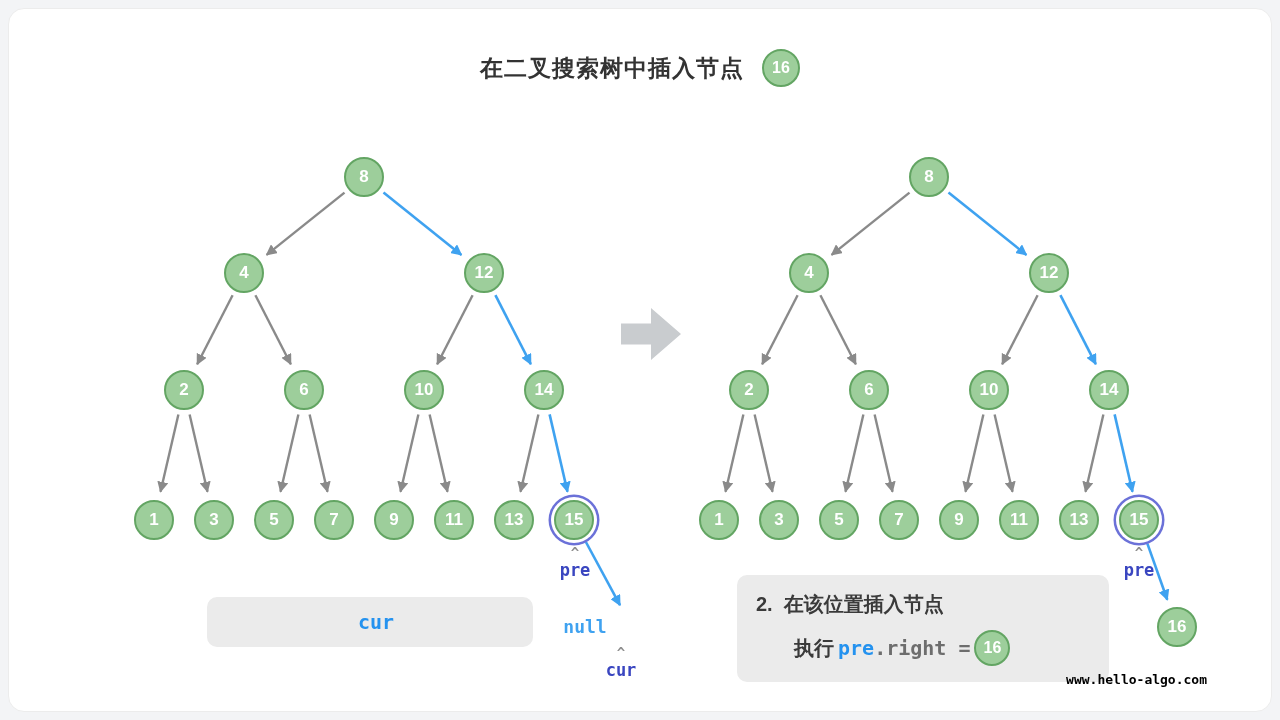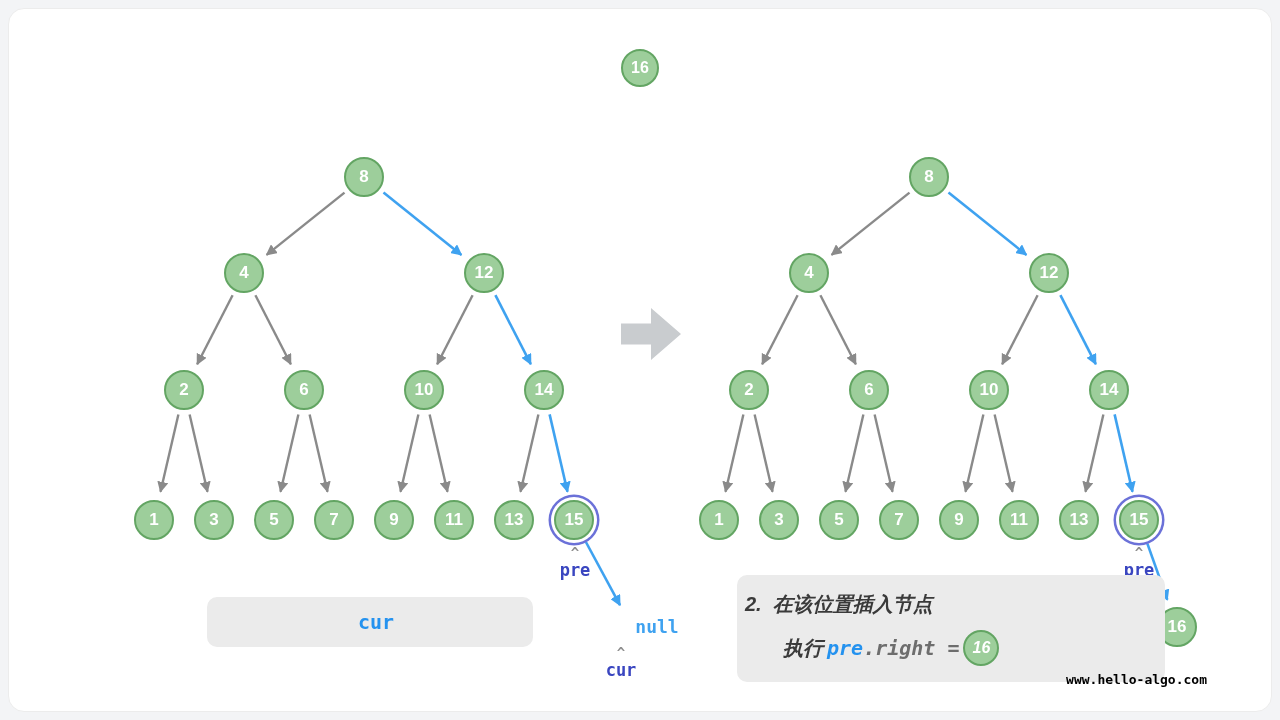--- a/index.html
+++ b/index.html
@@ -34,41 +34,42 @@
               font-family:"DejaVu Sans Mono","Liberation Mono",monospace;
               color:var(--highlight-blue,#3fa2f0);font-size:18px;font-weight:bold;}
 
   .caption{position:absolute;background:#ebebeb;border-radius:10px;color:#3a3a3a;
            font-weight:bold;box-sizing:border-box;}
   .caption span, .caption div{white-space:pre-wrap;}
   .caption1{left:198px;top:588px;width:326px;height:50px;display:flex;align-items:center;
             justify-content:center;font-size:20px;}
   .caption1 code{font-family:"DejaVu Sans Mono","Liberation Mono",monospace;
                  color:var(--code-blue,#2492ef);margin-left:12px;font-size:20px;font-weight:bold;}
-  .caption2{left:728px;top:566px;width:428px;padding:16px 22px 16px 8px;font-size:20px;font-style:italic;}
+  .caption2{left:728px;top:566px;width:372px;padding:16px 22px 16px 19px;font-size:20px;}
   .caption2 .line2{margin-top:12px;margin-left:38px;display:flex;align-items:center;gap:4px;}
   .codewrap code{font-family:"DejaVu Sans Mono","Liberation Mono",monospace;
                  font-size:20px;font-weight:bold;}
   .code-blue{color:var(--code-blue,#2492ef);}
   .code-gray{color:var(--code-gray,#6d6d6d);font-weight:normal;text-align:center;}
 
   .big-arrow{position:absolute;left:612px;top:299px;width:60px;height:52px;background:#c9cccf;
              clip-path:polygon(0 30%,50% 30%,50% 0,100% 50%,50% 100%,50% 70%,0 70%);}
 
   .watermark{position:absolute;right:64px;bottom:24px;
              font-family:"DejaVu Sans Mono","Liberation Mono",monospace;
              font-size:13px;color:#000000;font-weight:bold;}
 </style>
 </head>
 <body>
 
 <div class="stage">
   <div class="card">
 
     <div class="title-row">
+      <span class="title">在二叉搜索树中插入节点</span>
       <span class="node badge">16</span>
     </div>
 
     <svg id="edge-layer" class="edge-layer" width="1280" height="720">
       <defs>
         <marker id="mg" viewBox="0 0 10 10" refX="9" refY="5" markerWidth="11" markerHeight="11" markerUnits="userSpaceOnUse" orient="auto">
           <path d="M0,0 L10,5 L0,10 Z" fill="#8a8a8a"></path>
         </marker>
         <marker id="mb" viewBox="0 0 10 10" refX="9" refY="5" markerWidth="11" markerHeight="11" markerUnits="userSpaceOnUse" orient="auto">
           <path d="M0,0 L10,5 L0,10 Z" fill="#3fa2f0"></path>
@@ -120,21 +121,21 @@
     <div class="node abs" style="left:385px;top:511px">9</div>
     <div class="node abs" style="left:445px;top:511px">11</div>
     <div class="node abs" style="left:505px;top:511px">13</div>
     <div class="node abs ring" style="left:565px;top:511px">15</div>
 
     <div class="ptr" style="left:566px;top:537px">
       <span class="caret">^</span>
       <span class="lbl">pre</span>
     </div>
 
-    <div class="null-label" style="left:648px;top:617px">null</div>
+    <div class="null-label" style="left:576px;top:617px">null</div>
 
     <div class="ptr" style="left:612px;top:637px">
       <span class="caret">^</span>
       <span class="lbl">cur</span>
     </div>
 
     <div class="caption caption1">
       <code>cur</code>
     </div>
 

